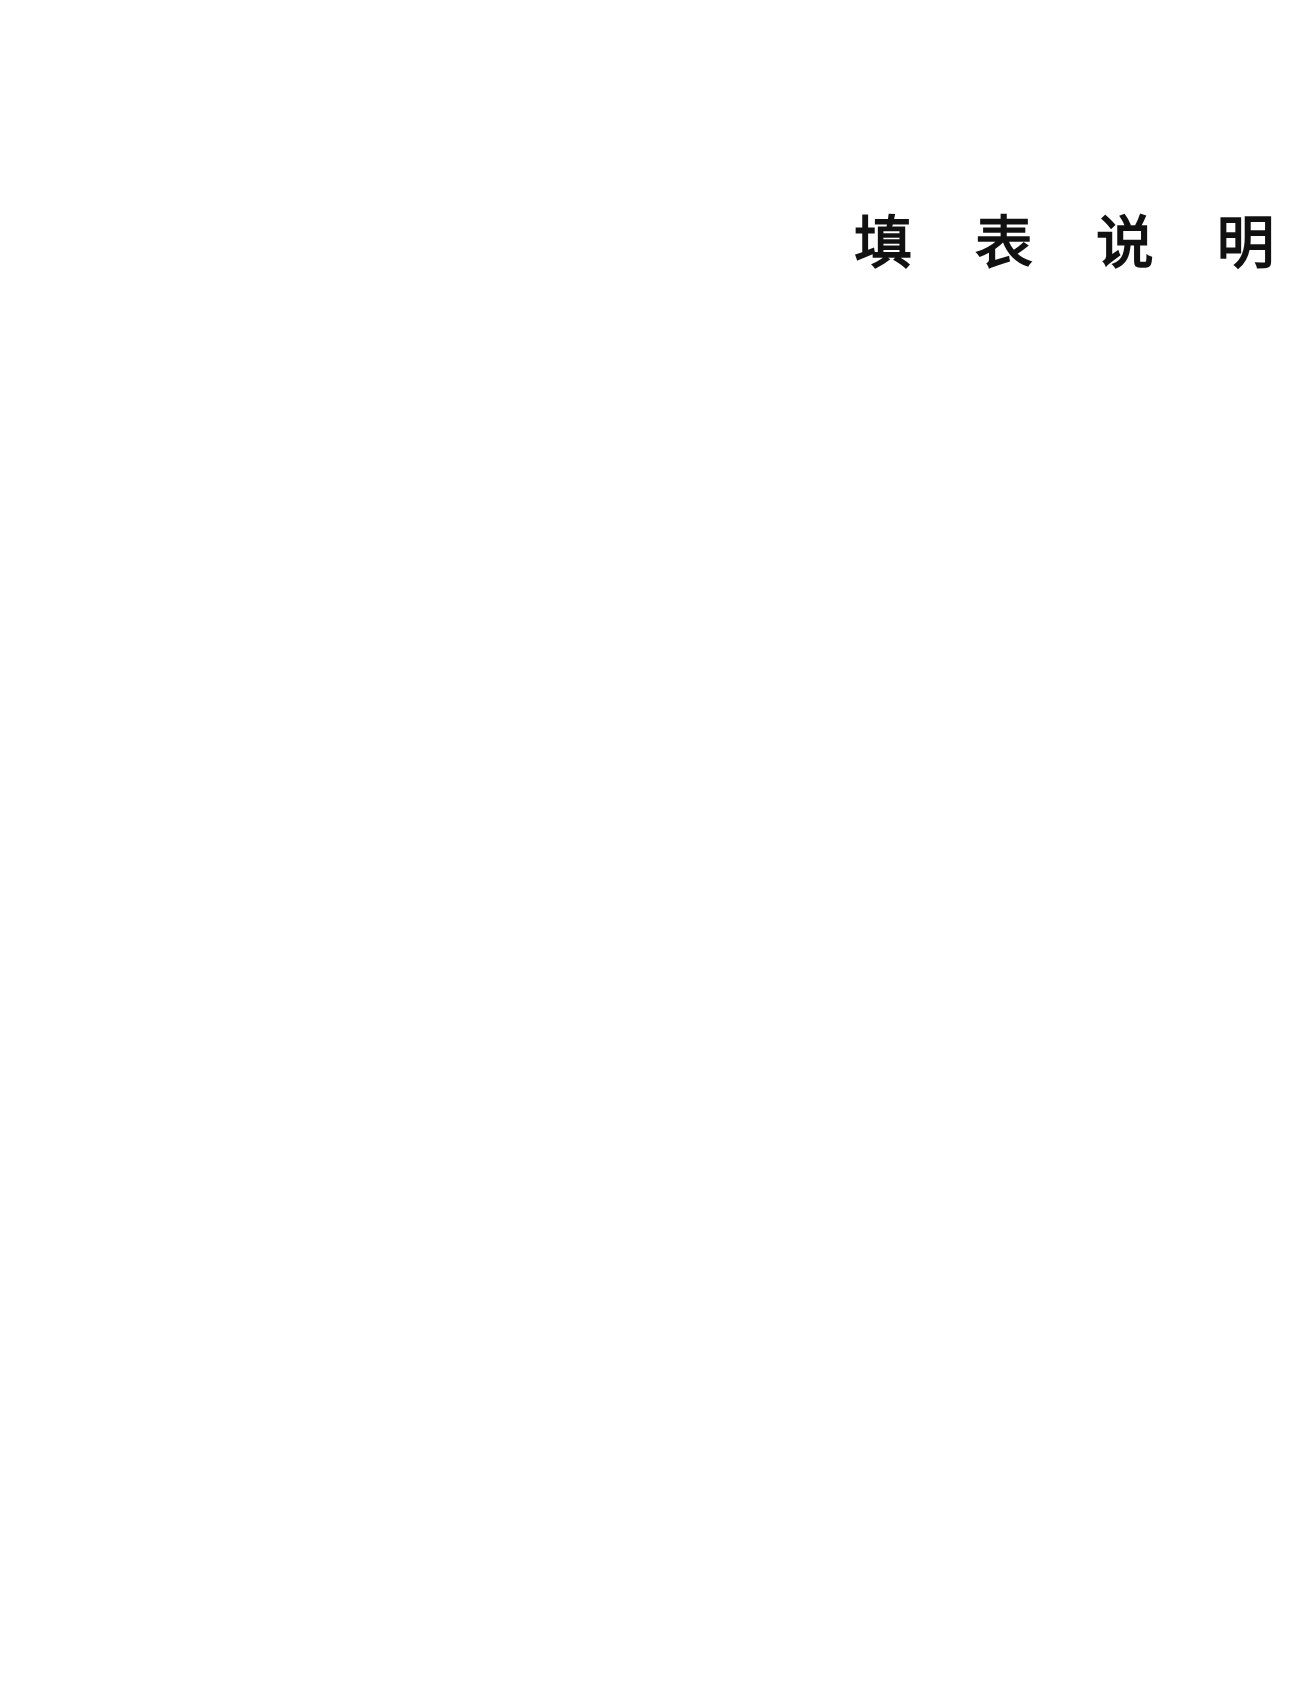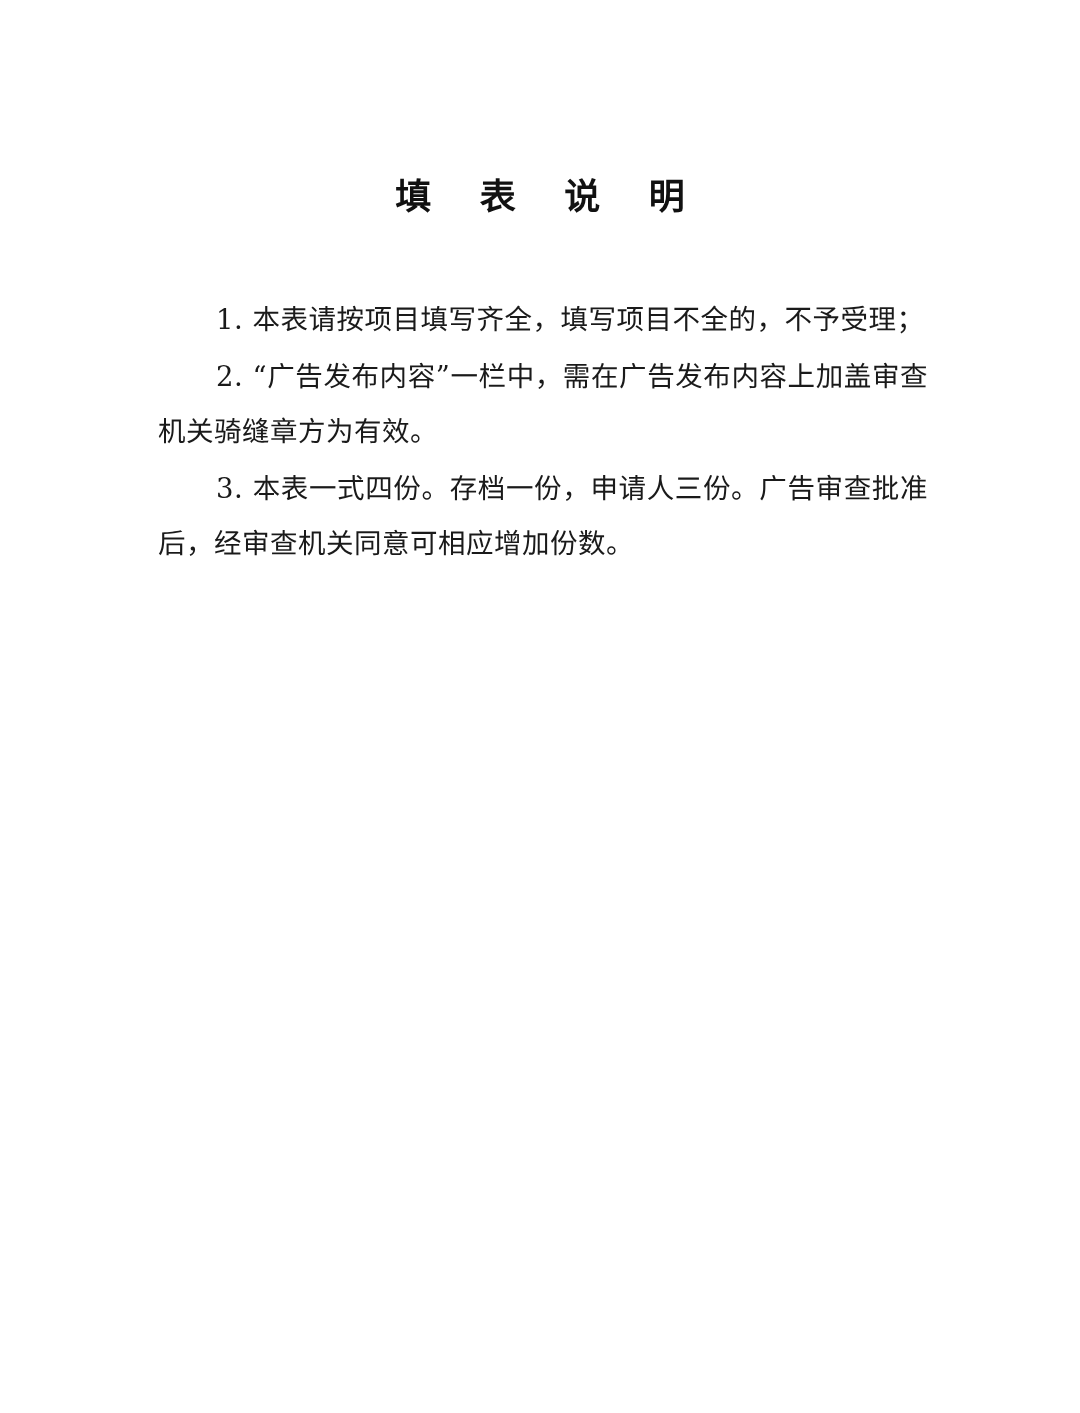--- a/index.html
+++ b/index.html
@@ -19,22 +19,22 @@
   .page {
     position: absolute;
     inset: 0;
     background: #ffffff;
   }
   .doc-title {
     position: absolute;
     top: 175px;
     left: 0;
     width: 1080px;
-    text-align: center;
-    font-size: 36px;
+    text-align: right;
+    font-size: 48px;
     line-height: 1.2;
     letter-spacing: 18px;
     text-indent: 18px;
     font-weight: 600;
     color: #111111;
     font-family: "DejaVu Serif", "Liberation Serif", serif;
   }
   .body-block {
     position: absolute;
     top: 292px;
@@ -54,19 +54,14 @@
     text-indent: 58px;
   }
 </style>
 </head>
 <body>
 
 <div class="page">
 
   <div class="doc-title">填 表 说 明</div>
 
-  <div class="body-block">
-    <p class="para indent">1. 本表请按项目填写齐全，填写项目不全的，不予受理；</p>
-    <p class="para indent">2. “广告发布内容”一栏中，需在广告发布内容上加盖审查机关骑缝章方为有效。</p>
-    <p class="para indent">3. 本表一式四份。存档一份，申请人三份。广告审查批准后，经审查机关同意可相应增加份数。</p>
-  </div>
 
 </div>
 
 </body></html>

